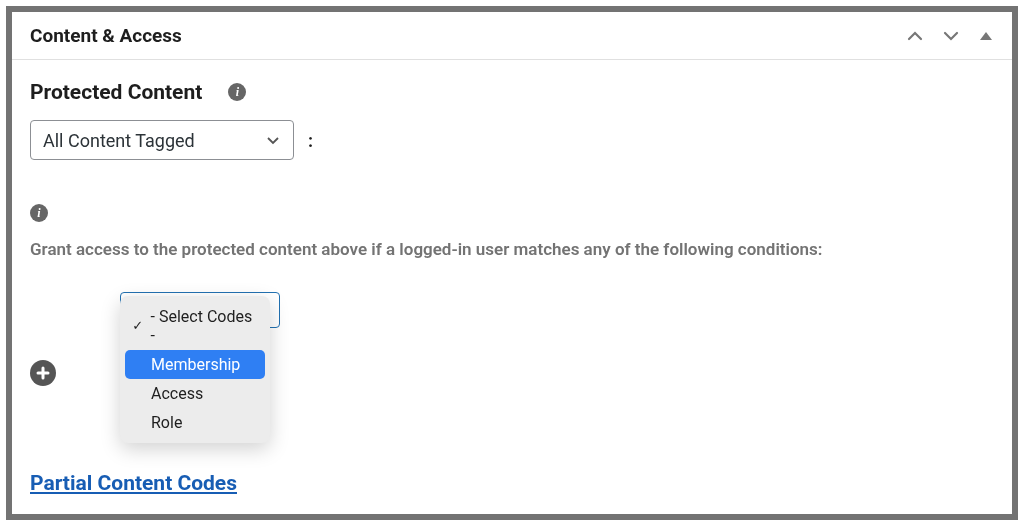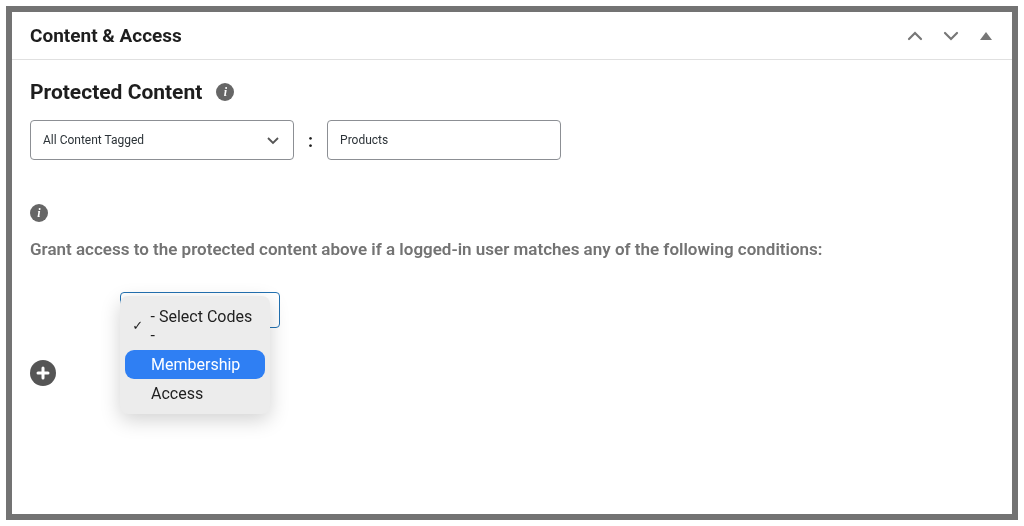--- a/index.html
+++ b/index.html
@@ -43,21 +43,21 @@
     .panel-header-actions svg {
       cursor: pointer;
     }
     .panel-body {
       padding: 20px 18px;
       position: relative;
     }
     .section-heading {
       display: flex;
       align-items: center;
-      gap: 14px;
+      gap: 26px;
       margin-bottom: 16px;
     }
     .section-heading h3 {
       font-size: 21px;
       font-weight: 700;
       color: #1e1e1e;
     }
     .info-icon {
       width: 18px;
       height: 18px;
@@ -82,21 +82,21 @@
     .select-box {
       display: flex;
       align-items: center;
       justify-content: space-between;
       border: 1px solid #8c8f94;
       border-radius: 4px;
       background: #fff;
       padding: 8px 12px;
       min-width: 264px;
       height: 40px;
-      font-size: 12px;
+      font-size: 18px;
       color: #2c3338;
       cursor: pointer;
     }
     .select-box.small {
       min-width: 234px;
     }
     .colon {
       font-size: 18px;
       font-weight: 700;
       color: #1e1e1e;
@@ -164,21 +164,20 @@
     }
     .dropdown-item .check {
       width: 14px;
       display: inline-block;
       font-size: 13px;
       text-align: center;
     }
     .dropdown-item.highlighted {
       background: #2f7ff3;
       color: #fff;
-      border-radius: 9px;
     }
     .link-partial {
       font-size: 21px;
       font-weight: 700;
       color: #175db4;
       text-decoration: underline;
       cursor: pointer;
       margin-top: 28px;
       display: inline-block;
     }
@@ -210,23 +209,20 @@
     </div>
 
     <div class="protected-content-row">
       <div class="select-box">
         <span>All Content Tagged</span>
         <svg width="16" height="16" viewBox="0 0 16 16">
             <path d="M3 6 L8 11 L13 6" stroke="#555" stroke-width="1.8" fill="none"></path>
           </svg>
       </div>
       <span class="colon">:</span>
-      <div class="select-box small">
-        <span>Products</span>
-      </div>
     </div>
 
     <div class="section-heading">
       <span class="info-icon">i</span>
     </div>
 
     <p class="description">Grant access to the protected content above if a logged-in user matches any of the following conditions:</p>
 
     <div class="condition-row">
       <div class="add-button">
@@ -243,19 +239,24 @@
             <span>- Select Codes -</span>
           </div>
           <div class="dropdown-item highlighted">
             <span class="check"></span>
             <span>Membership</span>
           </div>
           <div class="dropdown-item">
             <span class="check"></span>
             <span>Access</span>
           </div>
+          <div class="dropdown-item">
+            <span class="check"></span>
+            <span>Role</span>
+          </div>
         </div>
       </div>
     </div>
 
+    <a class="link-partial">Partial Content Codes</a>
 
   </div>
 </div>
 
 </body></html>

